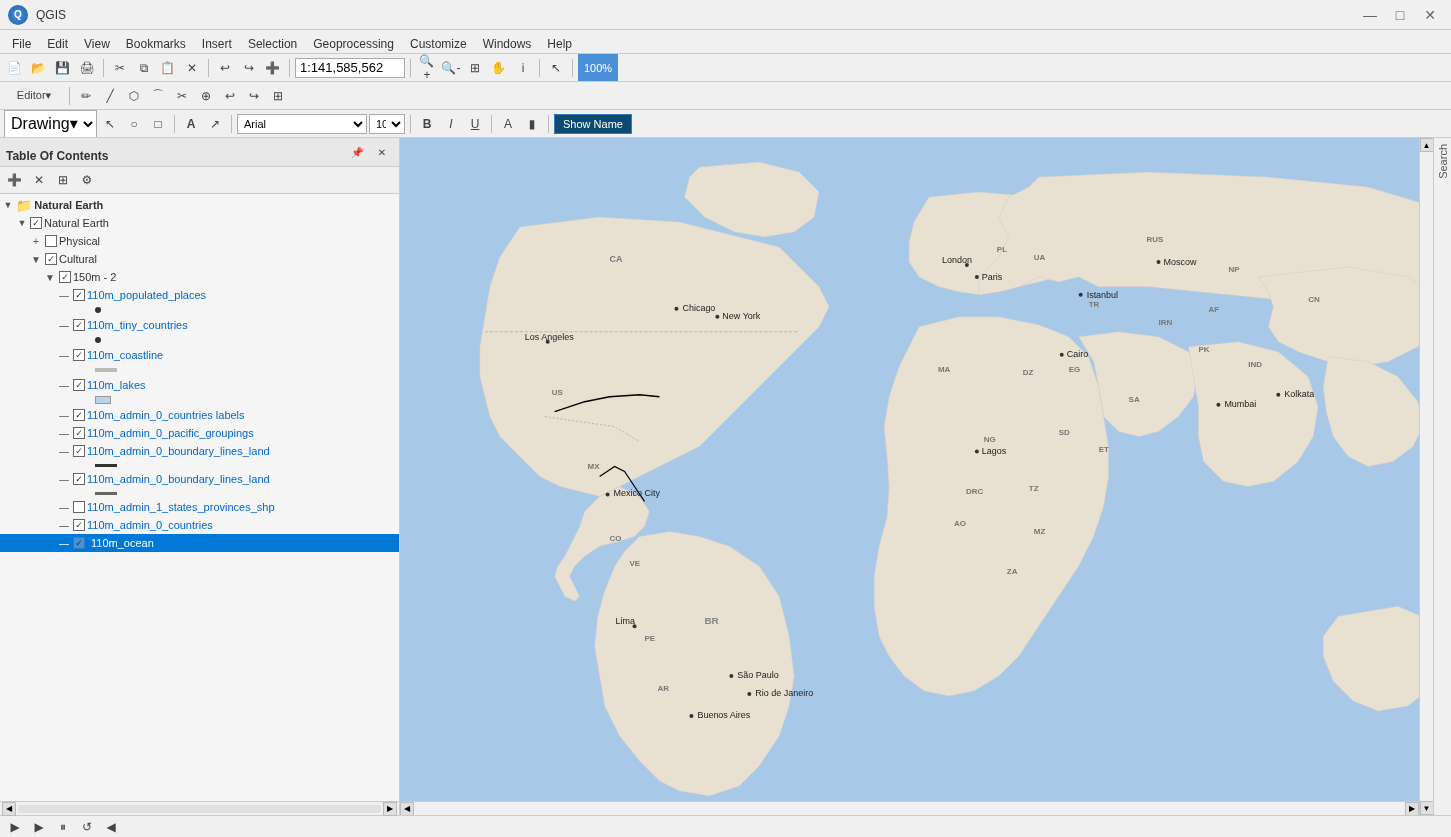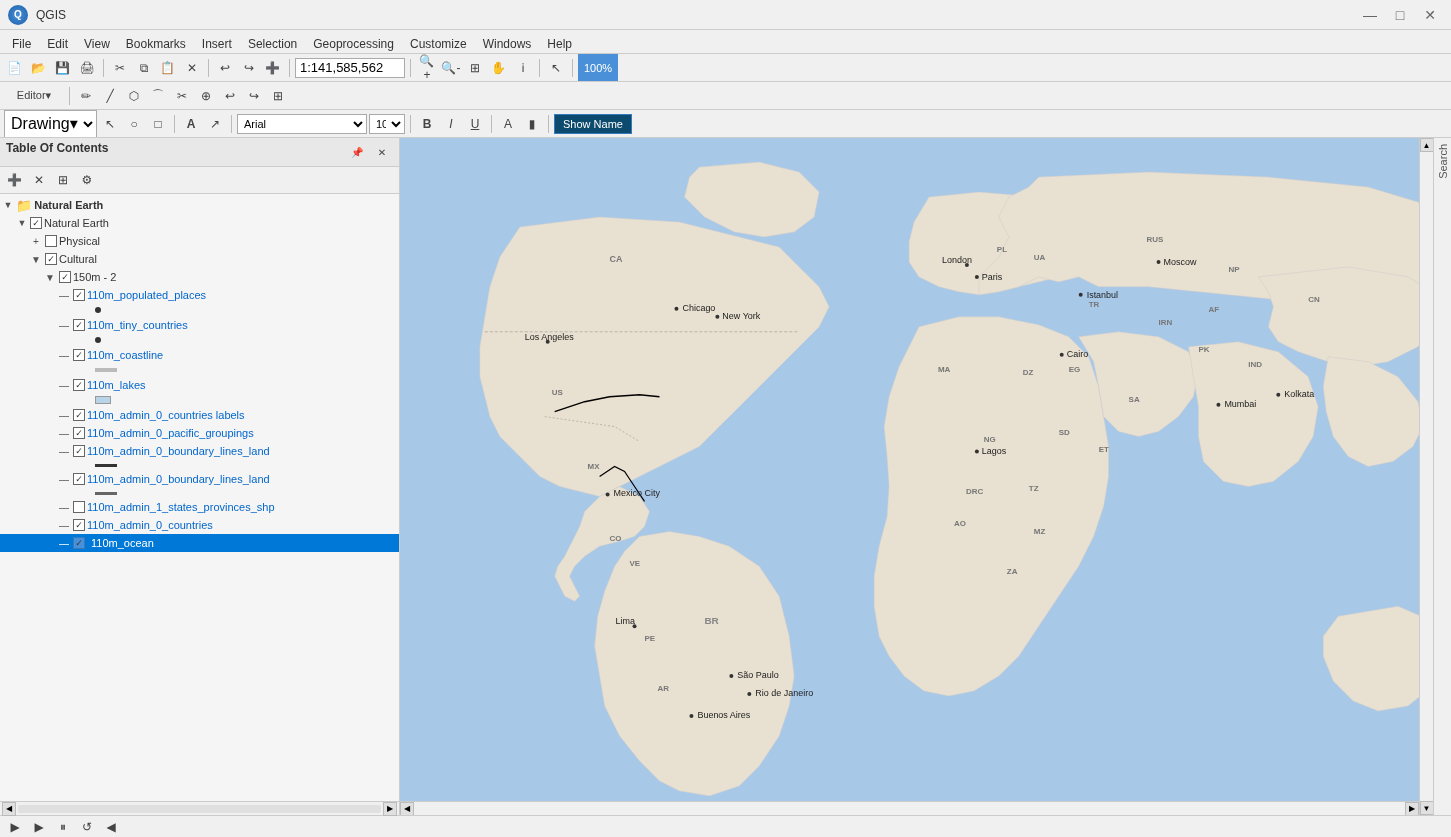--- a/index.html
+++ b/index.html
@@ -114,21 +114,21 @@
       display: flex;
       flex-direction: column;
       height: 100%;
     }
 
     #toc-header {
       background: #e8e8e8;
       border-bottom: 1px solid #ccc;
       padding: 3px 6px;
       display: flex;
-      align-items: flex-start;
+      align-items: flex-end;
       justify-content: space-between;
     }
     #toc-header .toc-title {
       font-size: 12px; font-weight: bold; color: #333;
     }
     #toc-header .toc-controls { display: flex; gap: 2px; }
 
     #toc-toolbar {
       background: #f0f0f0;
       border-bottom: 1px solid #ccc;

